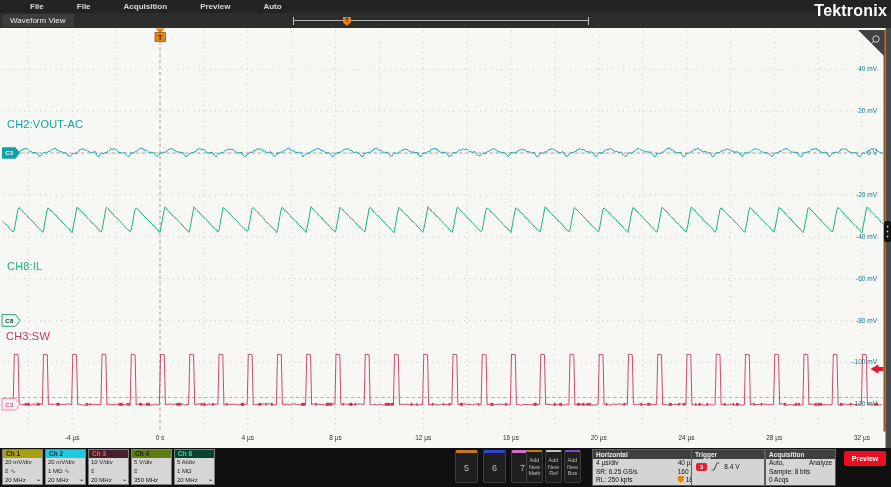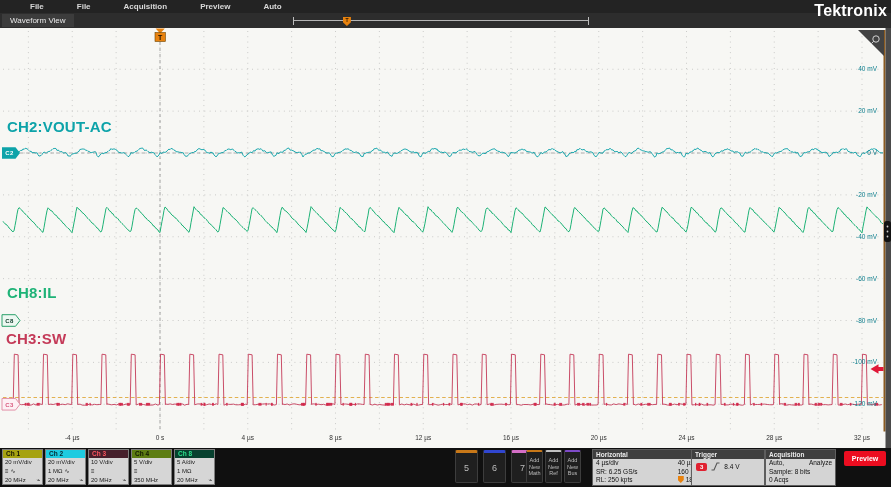--- a/index.html
+++ b/index.html
@@ -19,21 +19,21 @@
            border-left:1px solid #bdbdbd;border-right:1px solid #bdbdbd;}
   .minimap .mline{position:absolute;left:0;top:3px;width:100%;height:1px;background:#b5b5b5;}
   .miniflag{position:absolute;left:50px;top:0px;width:8px;height:9px;background:#e8820e;
             clip-path:polygon(0 0,100% 0,100% 58%,50% 100%,0 58%);
             color:#2a1800;font-size:5px;font-weight:bold;text-align:center;line-height:6px;}
   
   .plot{position:absolute;left:0;top:28px;width:891px;height:420px;background:#f7f7f4;}
   .plot .axlabel{position:absolute;font-size:6.5px;color:#444;}
   .plot .ylab{width:40px;text-align:right;color:#0e7f8e;}
   .plot .xlab{width:34px;text-align:center;color:#333;}
-  .chlabel{position:absolute;font-size:15px;font-weight:bold;letter-spacing:0.2px;}
+  .chlabel{position:absolute;font-size:11px;font-weight:normal;letter-spacing:0.2px;}
   
   .bottombar{position:absolute;left:0;top:448px;width:891px;height:39px;background:#101010;}
   .badges{position:absolute;left:2px;top:1px;display:flex;gap:2px;}
   .chbadge{width:41px;height:36px;background:#d6d6d6;border:1px solid #7e7e7e;box-sizing:border-box;}
   .chhead{height:8px;font-size:6.5px;font-weight:bold;line-height:8px;padding:0 3px;}
   .chrow{height:9px;font-size:6px;line-height:9px;padding:0 2px;color:#1a1a1a;
          display:flex;align-items:center;gap:2px;}
   .chrow .rt{margin-left:auto;}
   .slotbtn{position:absolute;top:2px;width:23px;height:33px;background:#1f1f1f;
            border:1px solid #3d3d3d;border-top:3px solid #888;border-radius:2px;
@@ -243,21 +243,21 @@
       <span class="axlabel xlab" style="left: 143px; top: 406px;">0 s</span>
       <span class="axlabel xlab" style="left: 230.75px; top: 406px;">4 µs</span>
       <span class="axlabel xlab" style="left: 318.5px; top: 406px;">8 µs</span>
       <span class="axlabel xlab" style="left: 406.25px; top: 406px;">12 µs</span>
       <span class="axlabel xlab" style="left: 494px; top: 406px;">16 µs</span>
       <span class="axlabel xlab" style="left: 581.75px; top: 406px;">20 µs</span>
       <span class="axlabel xlab" style="left: 669.5px; top: 406px;">24 µs</span>
       <span class="axlabel xlab" style="left: 757.25px; top: 406px;">28 µs</span>
       <span class="axlabel xlab" style="left: 845px; top: 406px;">32 µs</span>
       <div class="chlabel" style="left: 7px; top: 90px; color: rgb(13, 163, 169);">CH2:VOUT-AC</div>
-      <div class="chlabel" style="left: 7px; top: 256px; color: rgb(30, 179, 119);">CH8:IL</div>
+      <div class="chlabel" style="left: 7px; top: 232px; color: rgb(30, 179, 119);">CH8:IL</div>
       <div class="chlabel" style="left: 6px; top: 302px; color: rgb(196, 58, 88);">CH3:SW</div>
     </div>
 </div>
 
 <div class="bottombar">
   <div class="badges" id="badges">
       <div class="chbadge">
         <div class="chhead" style="background: rgb(166, 162, 17); color: rgb(21, 21, 0);">Ch 1</div>
         <div class="chrow">
           <span>20 mV/div</span>

